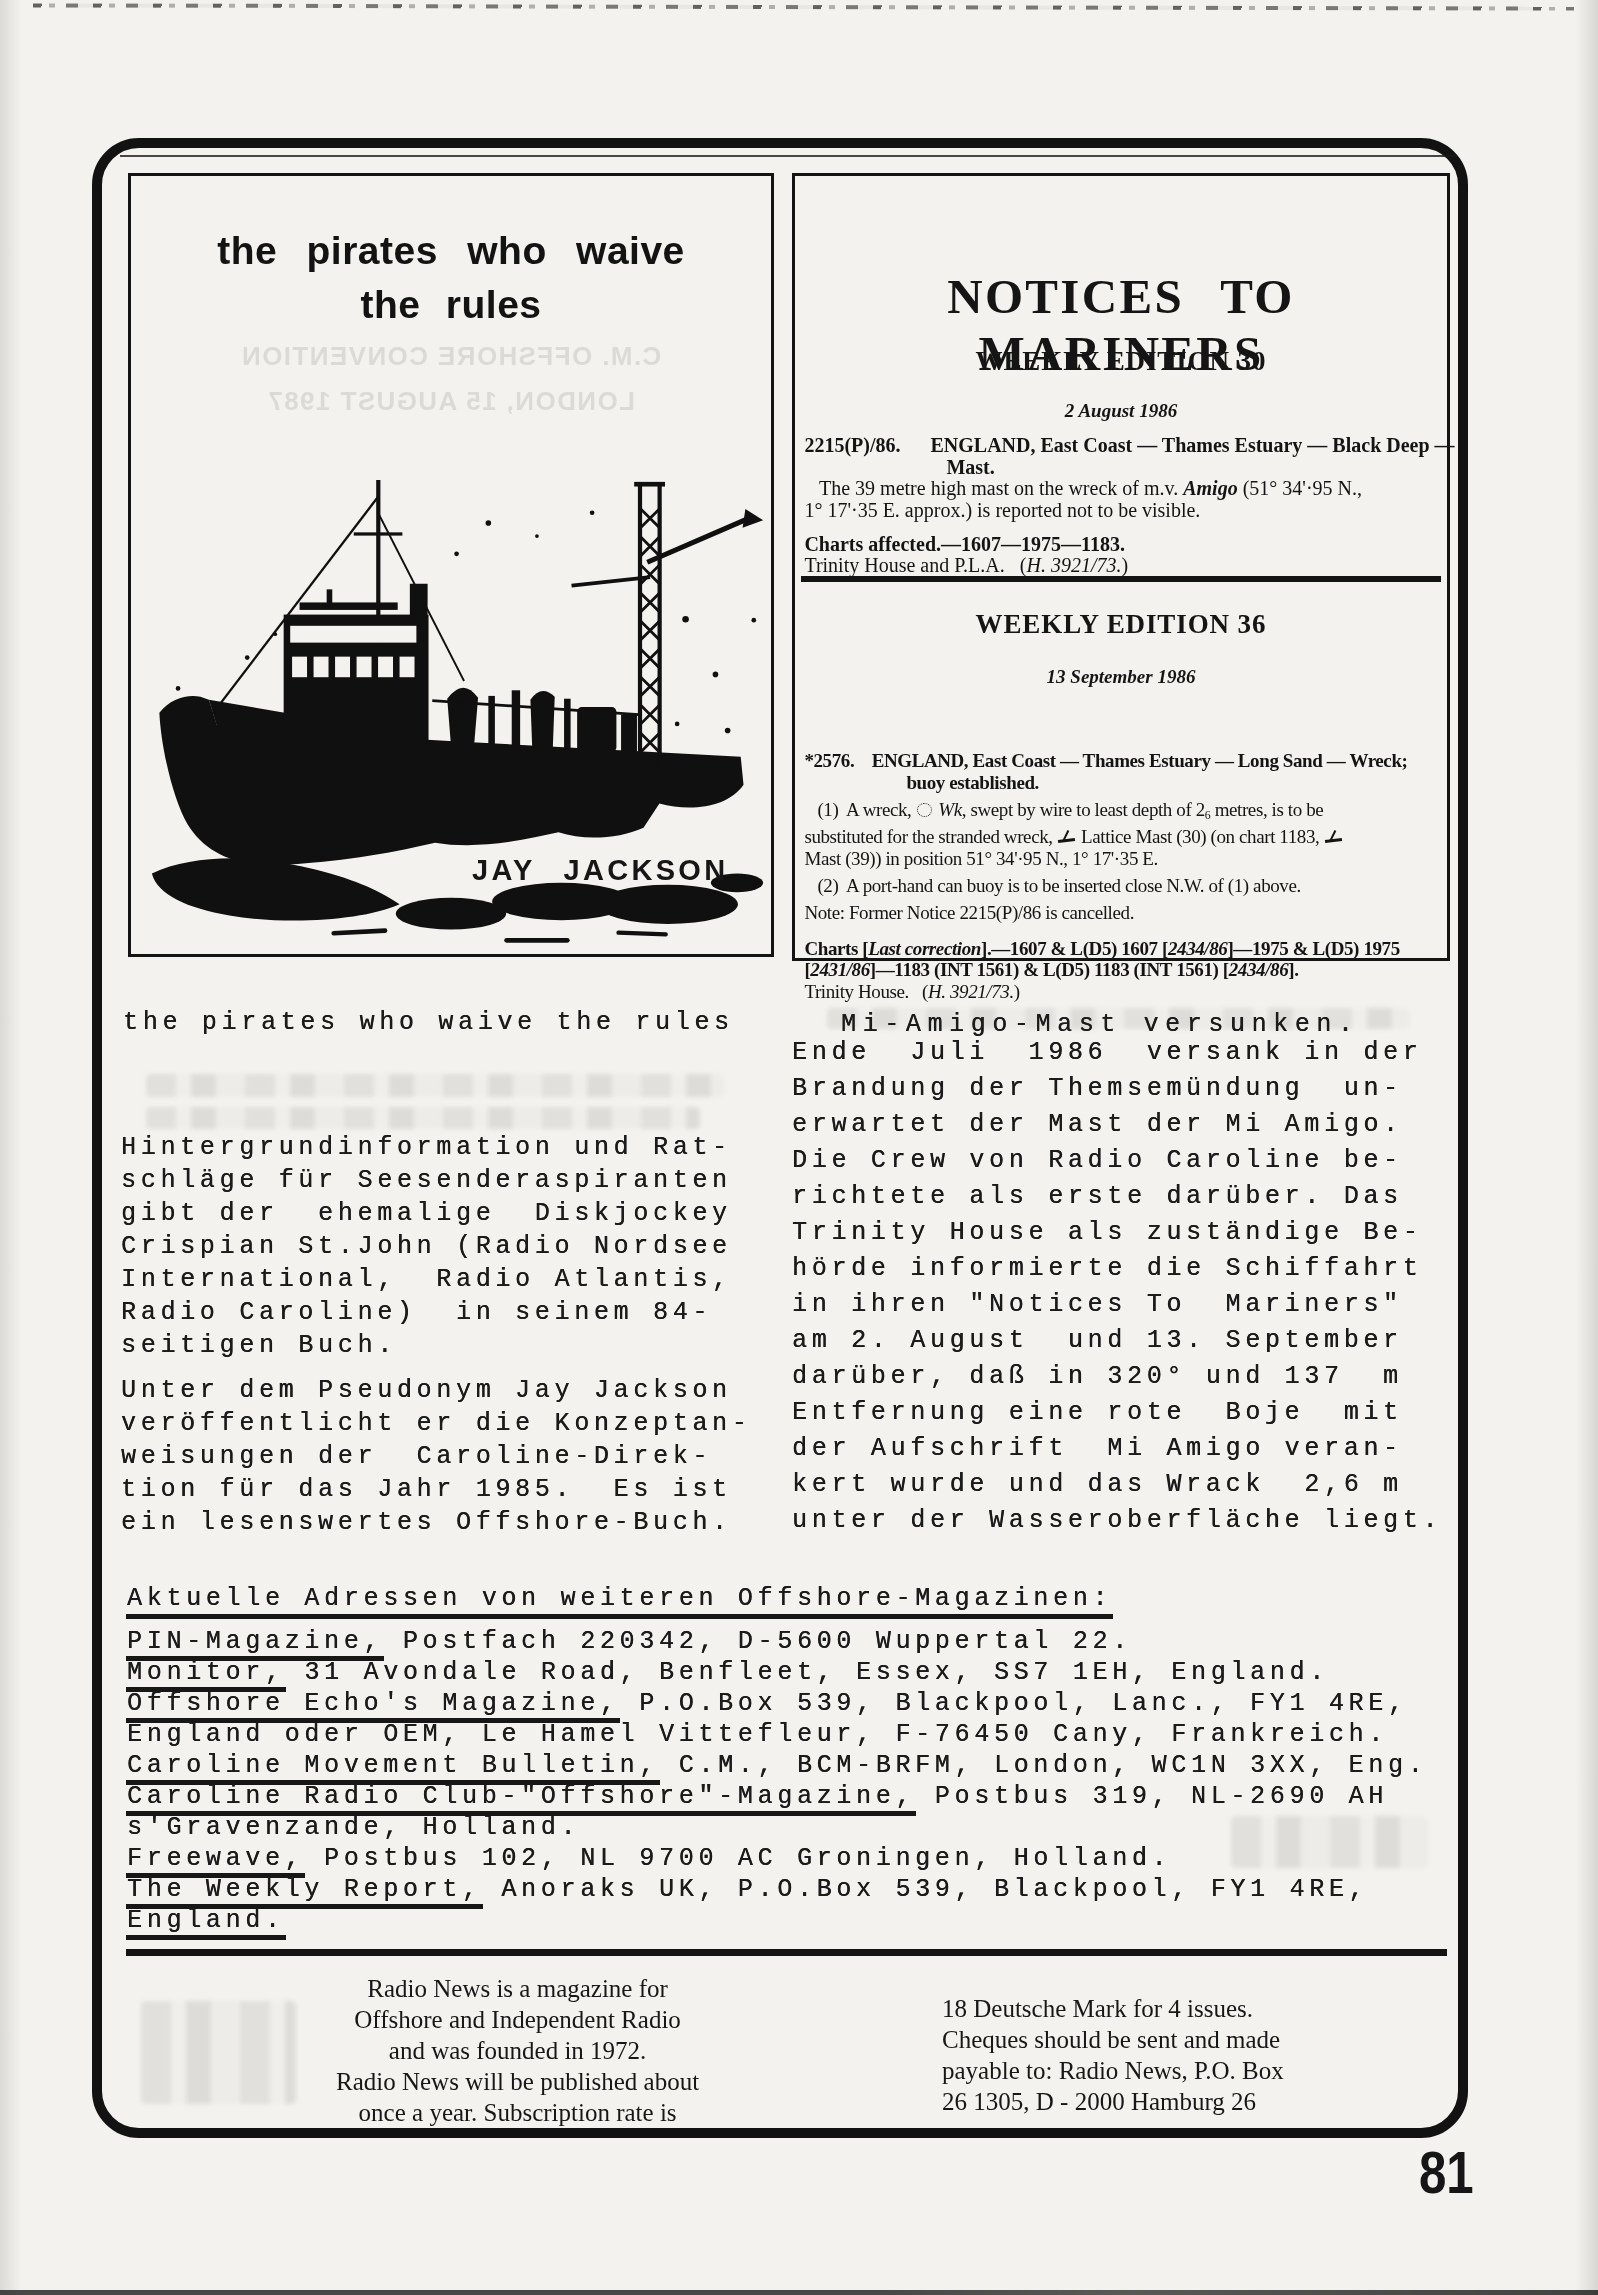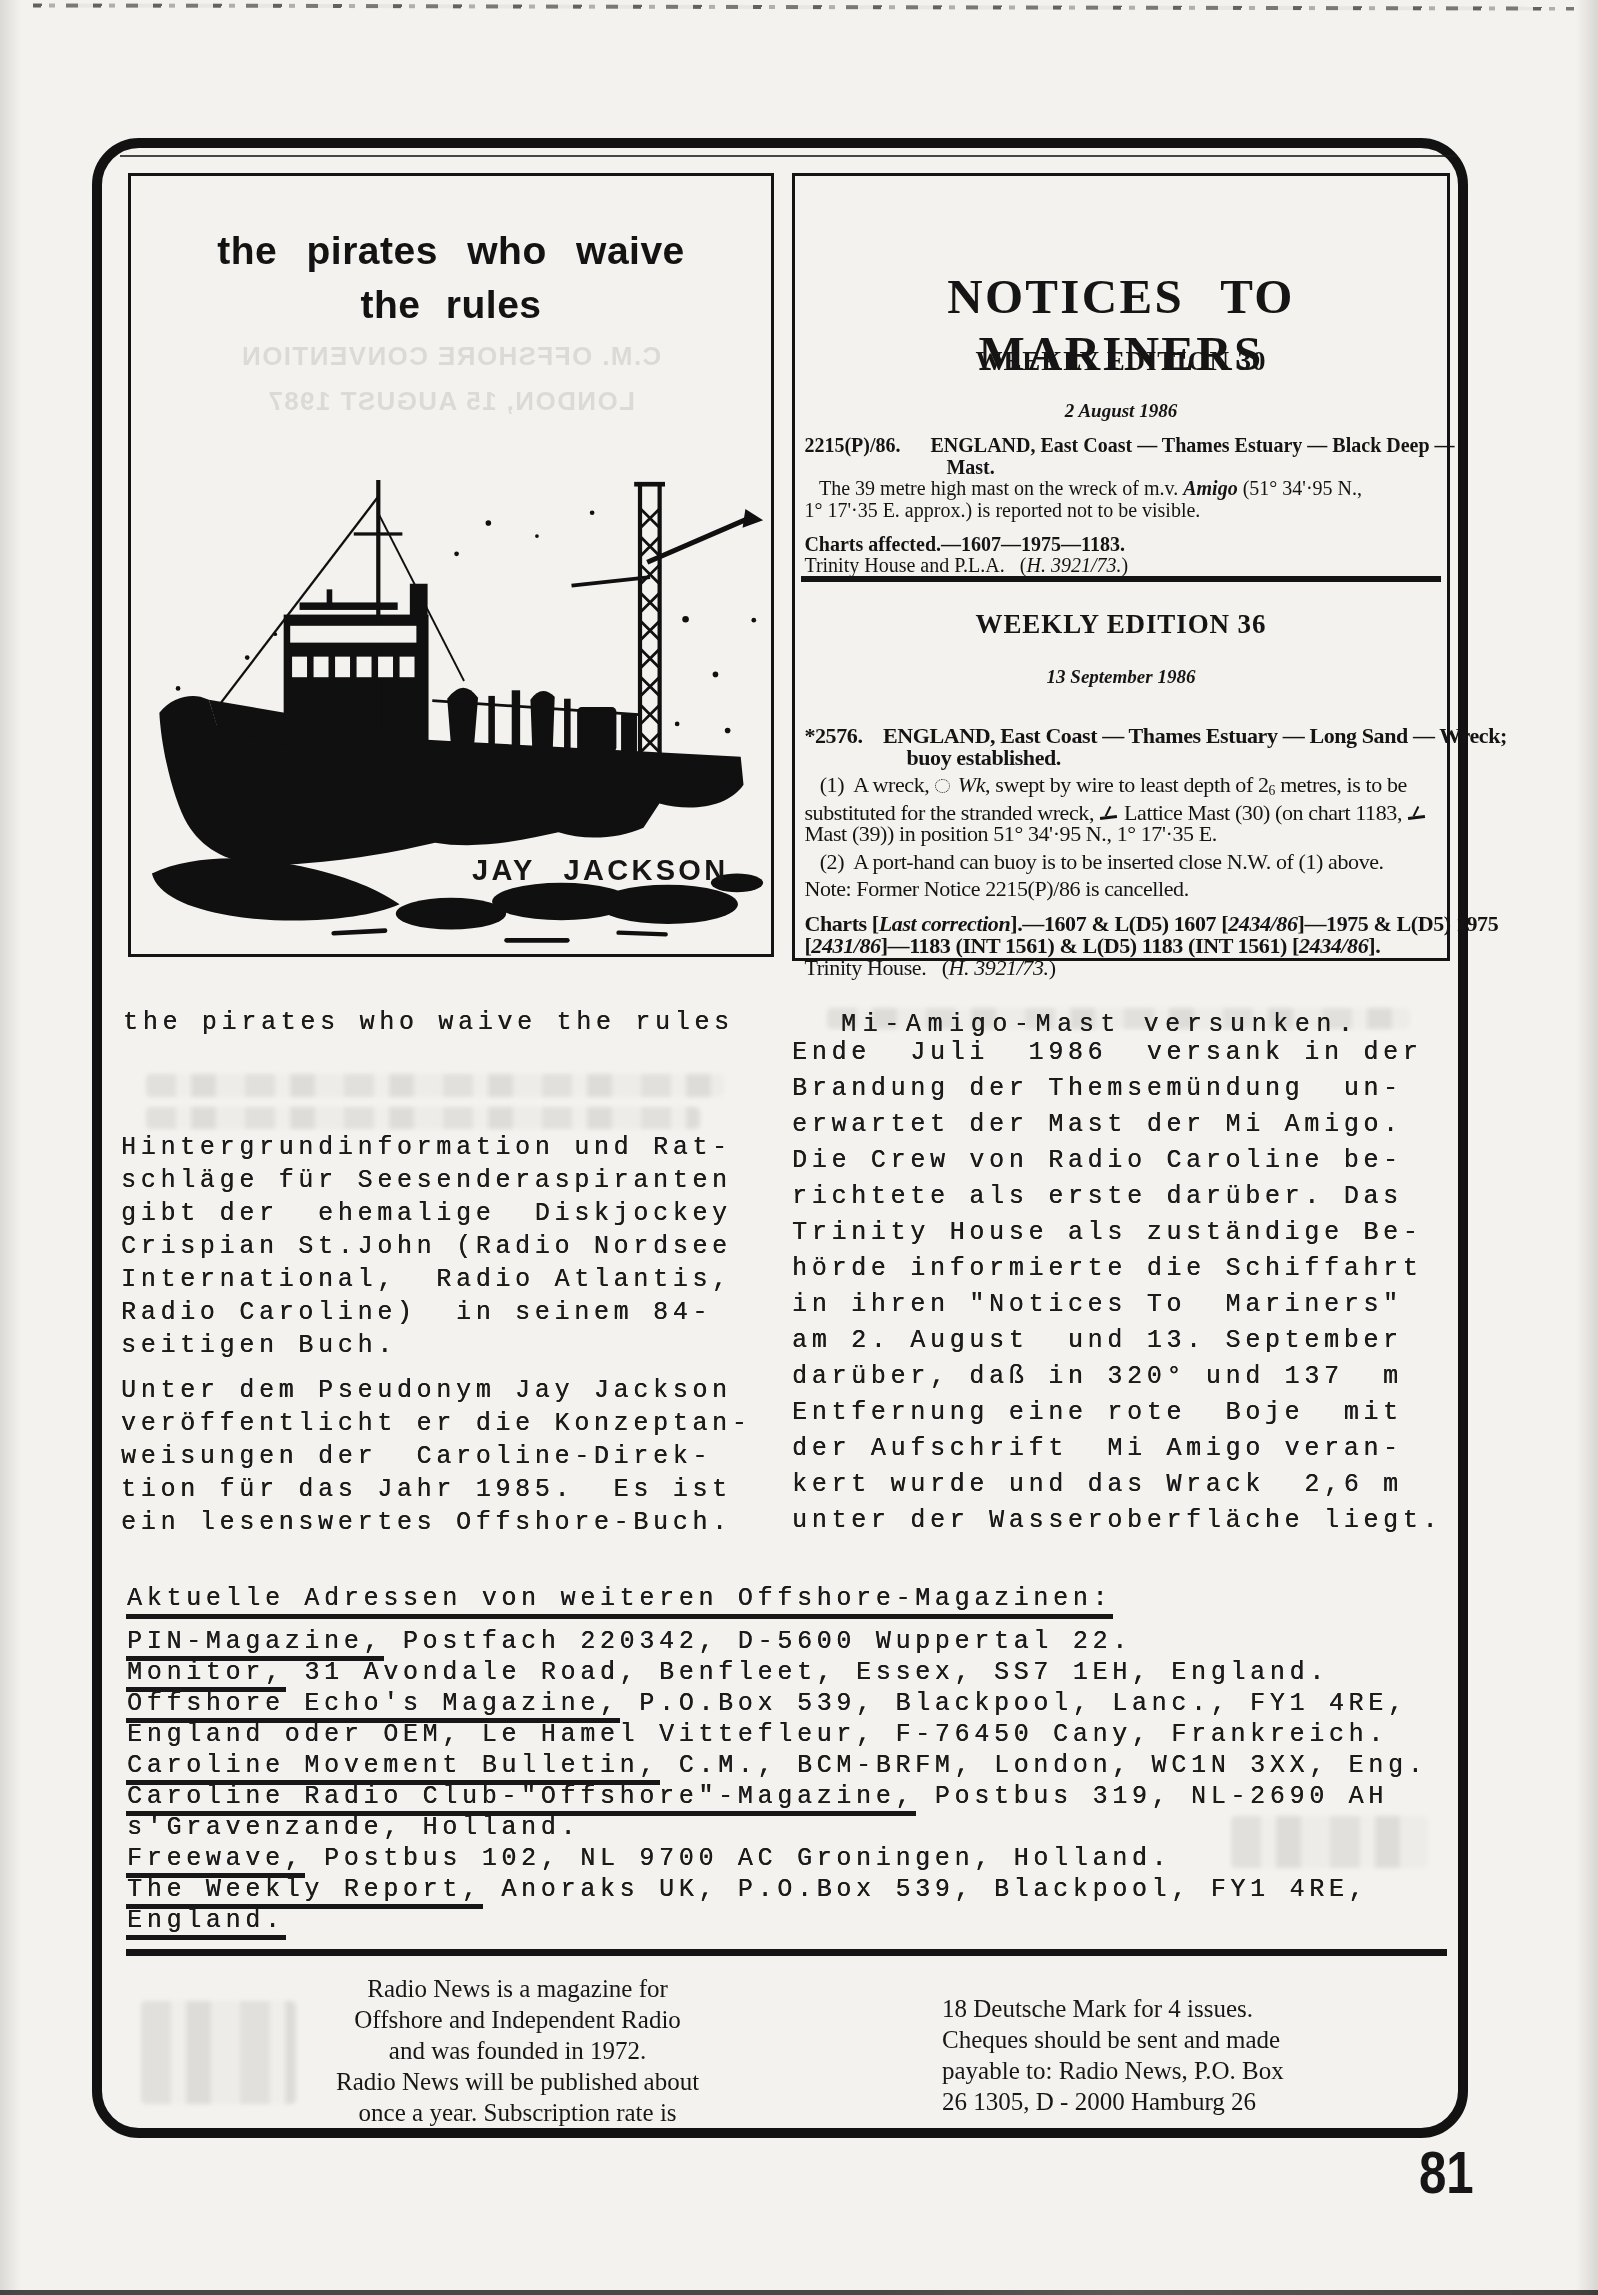--- a/index.html
+++ b/index.html
@@ -43,21 +43,21 @@
      letter-spacing:4.7px;}
   .ad-t2{position:absolute;top:92px;left:0;width:100%;text-align:center;font-size:49px;font-weight:bold;
      letter-spacing:2.3px;word-spacing:22.6px;}
   .ad-we{position:absolute;left:0;width:100%;text-align:center;font-size:27px;font-weight:bold;letter-spacing:0.9px;}
   .ad-we30{top:170px;} .ad-we36{top:433px;}
   .ad-date{position:absolute;left:0;width:100%;text-align:center;font-size:19px;font-weight:bold;font-style:italic;}
   .ad-d30{top:224px;} .ad-d36{top:490px;}
   .ad-rule{position:absolute;left:5.6px;top:400px;width:640px;height:6.1px;background:#141414;}
   .notice{position:absolute;left:9.4px;width:634px;font-size:20px;line-height:21.6px;color:#141414;}
   .ad-n30{top:259px;}
-  .ad-n36{top:549px;font-size:22px;letter-spacing:-0.4px;}
+  .ad-n36{top:574px;font-size:19px;letter-spacing:-0.4px;}
   .notice .line{white-space:pre;}
   .s-r{font-weight:normal;} .s-b{font-weight:bold;} .s-i{font-style:italic;}
   .s-bi{font-weight:bold;font-style:italic;}
   .s-sub{font-size:.62em;vertical-align:-0.25em;}
   .sym{display:inline-block;vertical-align:baseline;}
   .sym-wreck{width:13px;height:11.3px;border:1.4px dotted #141414;border-radius:50%;margin:0 2.3px -0.9px 0.9px;}
   .sym-mast{width:17px;height:14px;position:relative;margin:0 1.9px -0.9px 0.9px;}
   .sym-mast::before{content:"";position:absolute;left:0;bottom:2.3px;width:17px;height:2.8px;background:#141414;transform:rotate(-7deg);}
   .sym-mast::after{content:"";position:absolute;left:7px;bottom:3.8px;width:2.3px;height:10.8px;background:#141414;transform:rotate(26deg);}
   

